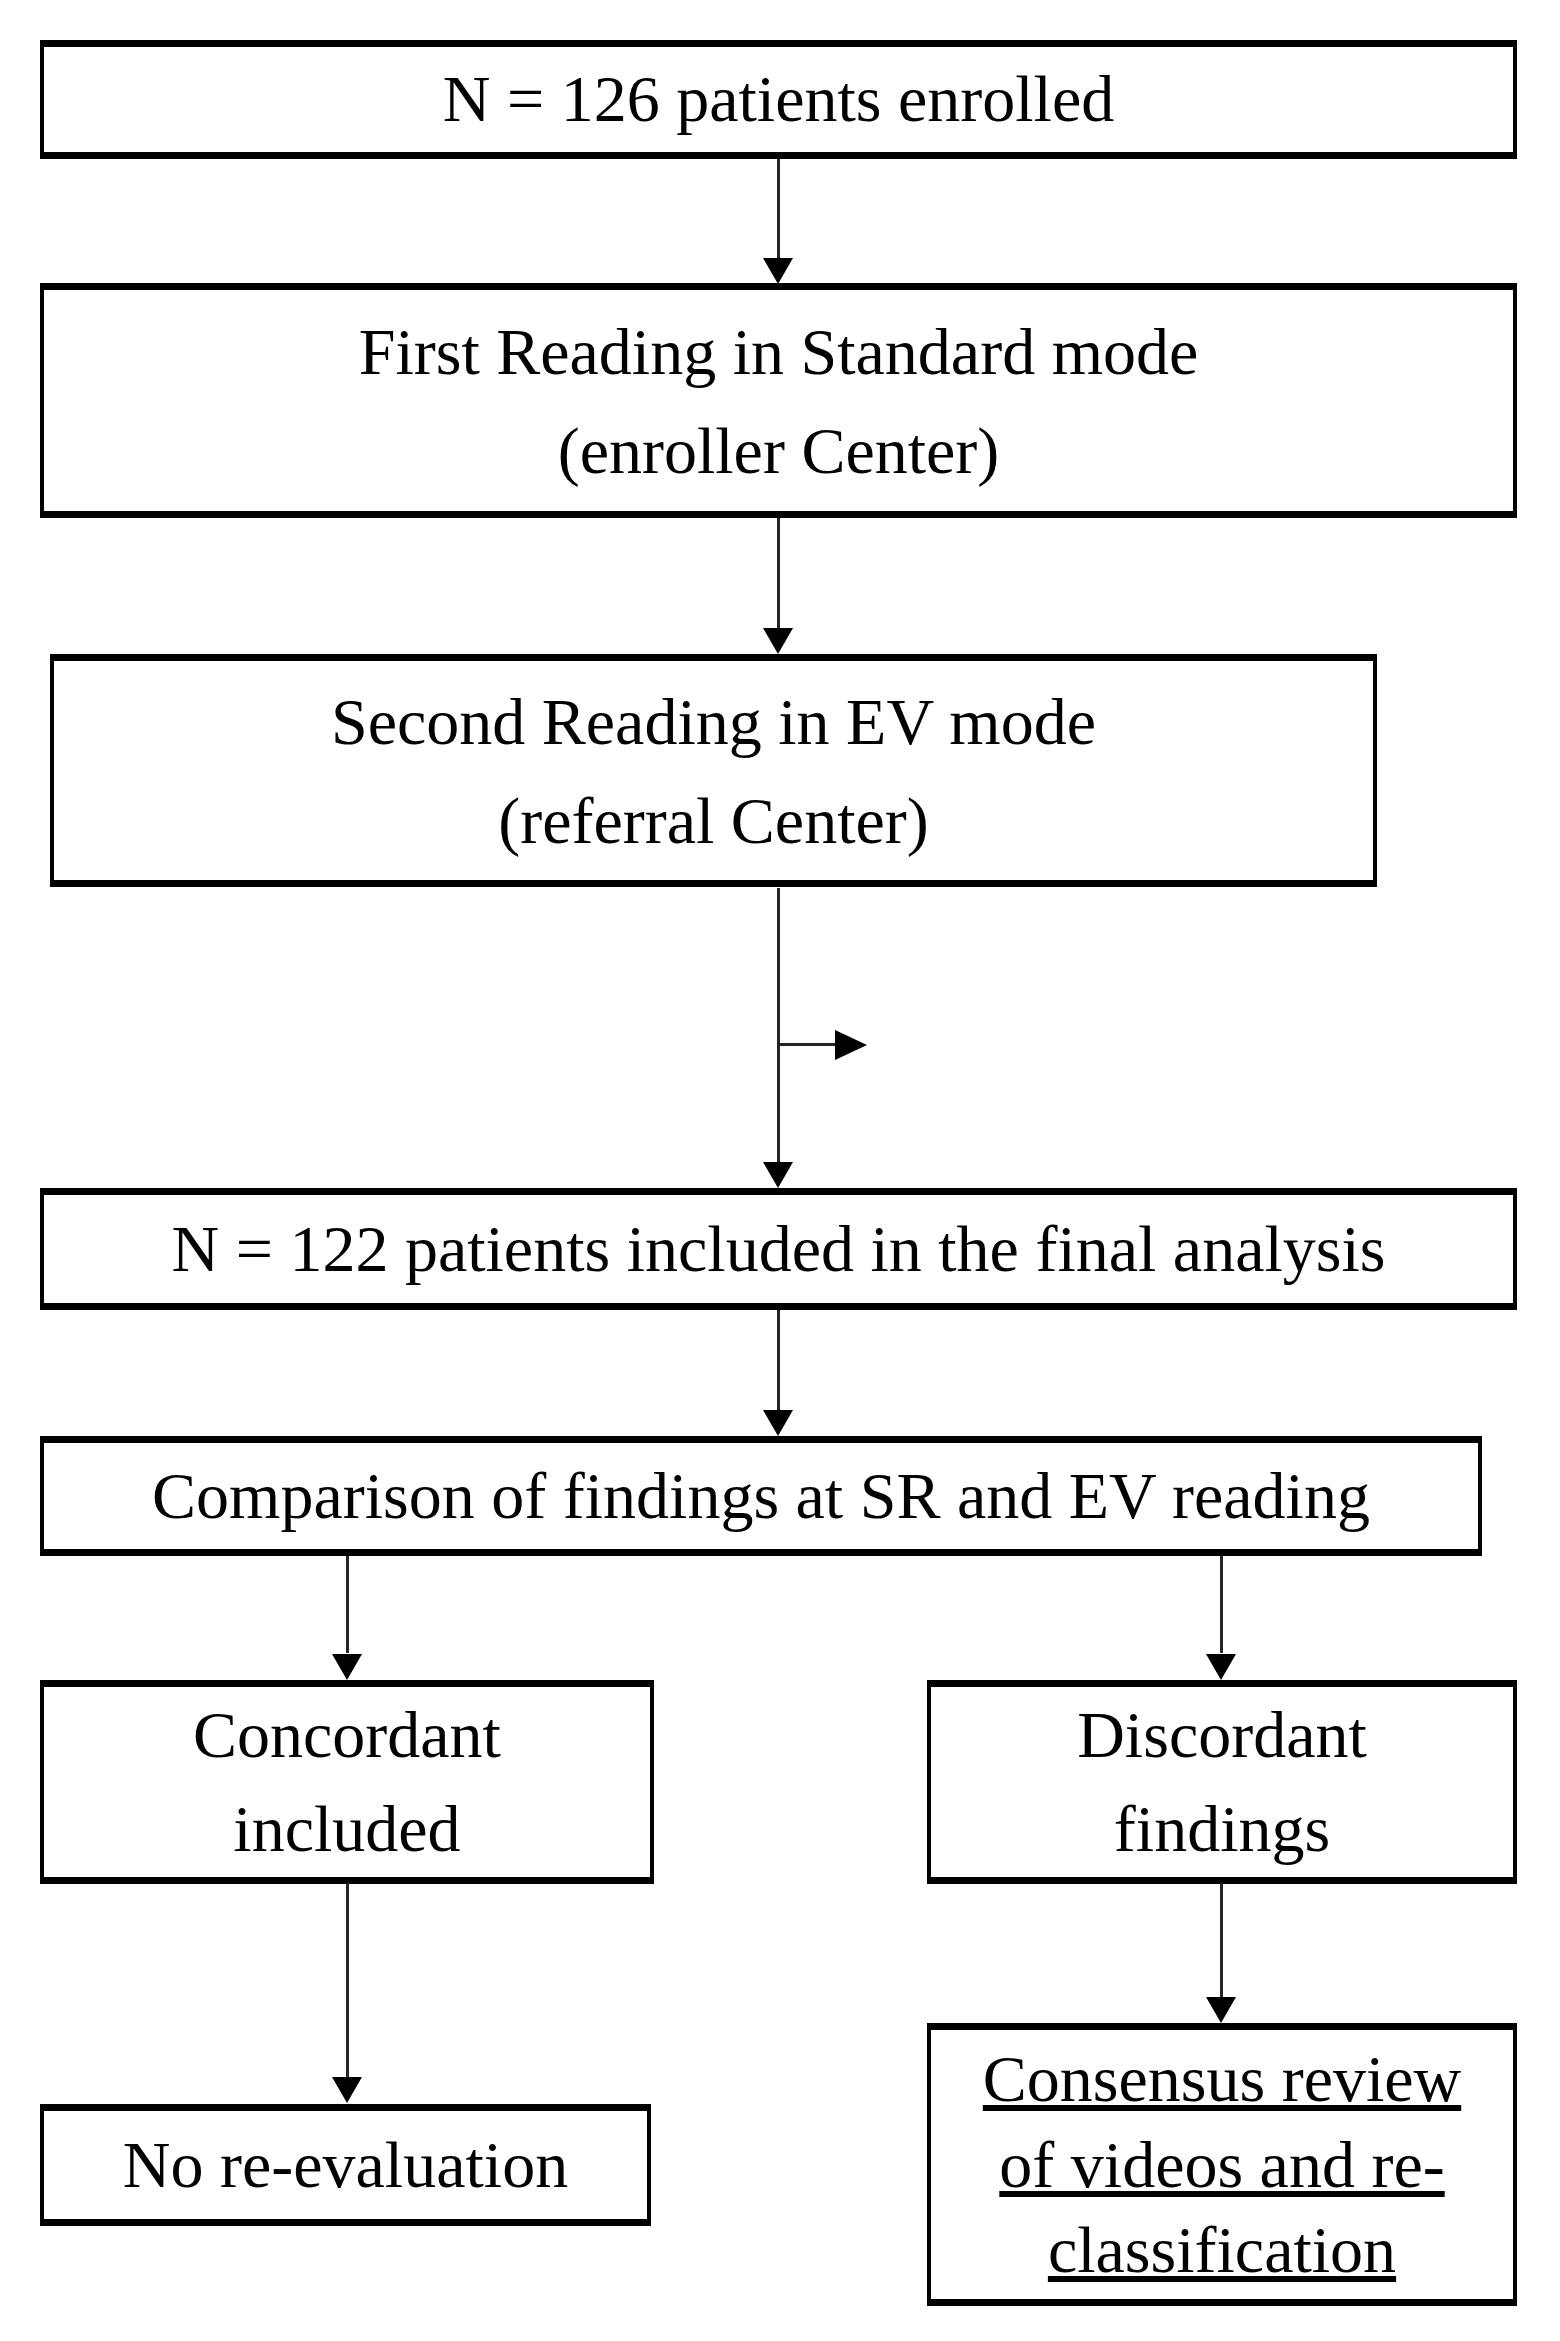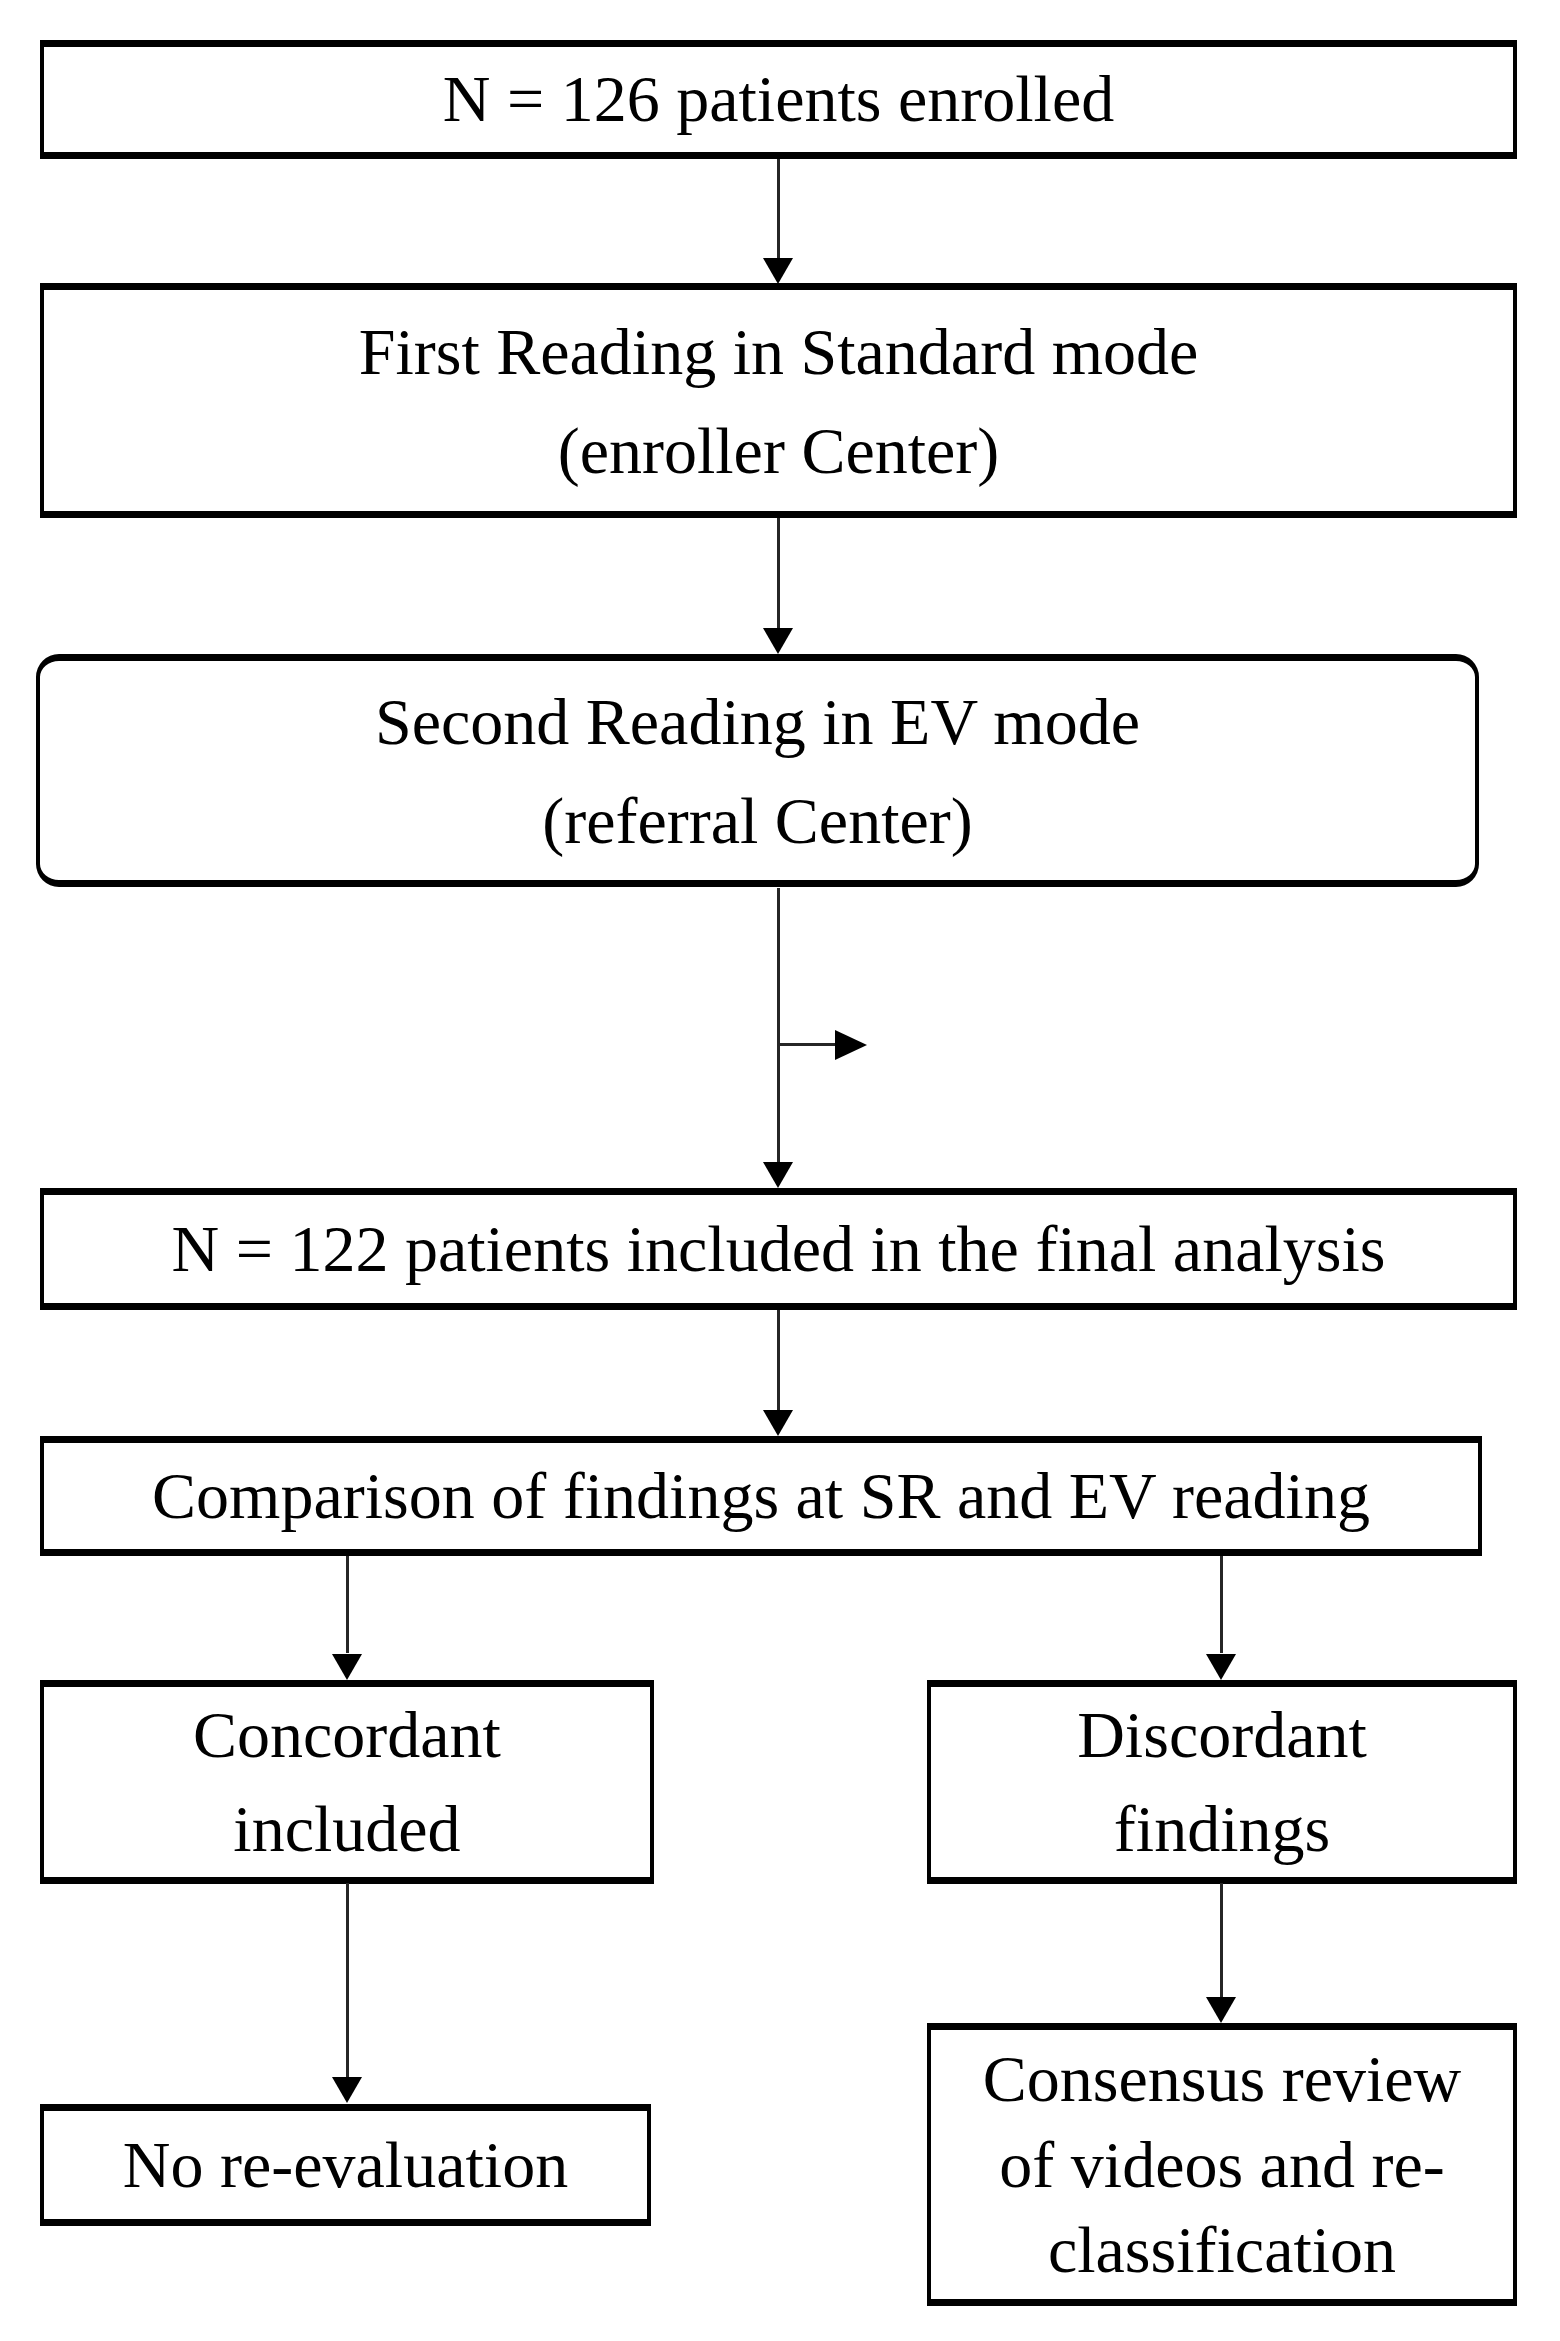--- a/index.html
+++ b/index.html
@@ -71,21 +71,21 @@
 
   <div class="vline" style="left:777px; top:159px; height:99px;"></div>
   <div class="head-down" style="left:763px; top:258px;"></div>
 
   <div class="node lh15" style="left:40px; top:283px; width:1477px; height:235px;">First Reading in Standard mode
 (enroller Center)</div>
 
   <div class="vline" style="left:777px; top:518px; height:111px;"></div>
   <div class="head-down" style="left:763px; top:628px;"></div>
 
-  <div class="node lh15" style="left:36px; top:654px; width:1443px; height:233px;border-radius:23px;">Second Reading in EV mode
+  <div class="node lh15" style="left:50px; top:654px; width:1327px; height:233px;">Second Reading in EV mode
 (referral Center)</div>
 
   <div class="vline" style="left:777px; top:888px; height:274px;"></div>
   <div class="head-down" style="left:763px; top:1162px;"></div>
 
   <div class="hline" style="left:779px; top:1043px; width:57px;"></div>
   <div class="head-right" style="left:835px; top:1030px;"></div>
 
   <div class="node" style="left:40px; top:1188px; width:1477px; height:122px;text-align:right;">N = 122 patients included in the final analysis</div>
 
@@ -107,18 +107,18 @@
 findings</div>
 
   <div class="vline" style="left:346px; top:1883px; height:194px;"></div>
   <div class="head-down" style="left:332px; top:2077px;"></div>
 
   <div class="vline" style="left:1220px; top:1883px; height:114px;"></div>
   <div class="head-down" style="left:1206px; top:1997px;"></div>
 
   <div class="node" style="left:40px; top:2104px; width:611px; height:122px;">No re-evaluation</div>
 
-  <div class="node lh13" style="left:927px; top:2023px; width:590px; height:283px;">Consensus review
+  <div class="node lh13" style="left:927px; top:2023px; width:590px; height:283px;text-decoration:underline;">Consensus review
 of videos and re-
 classification</div>
 
 </div>
 
 
 </body></html>

